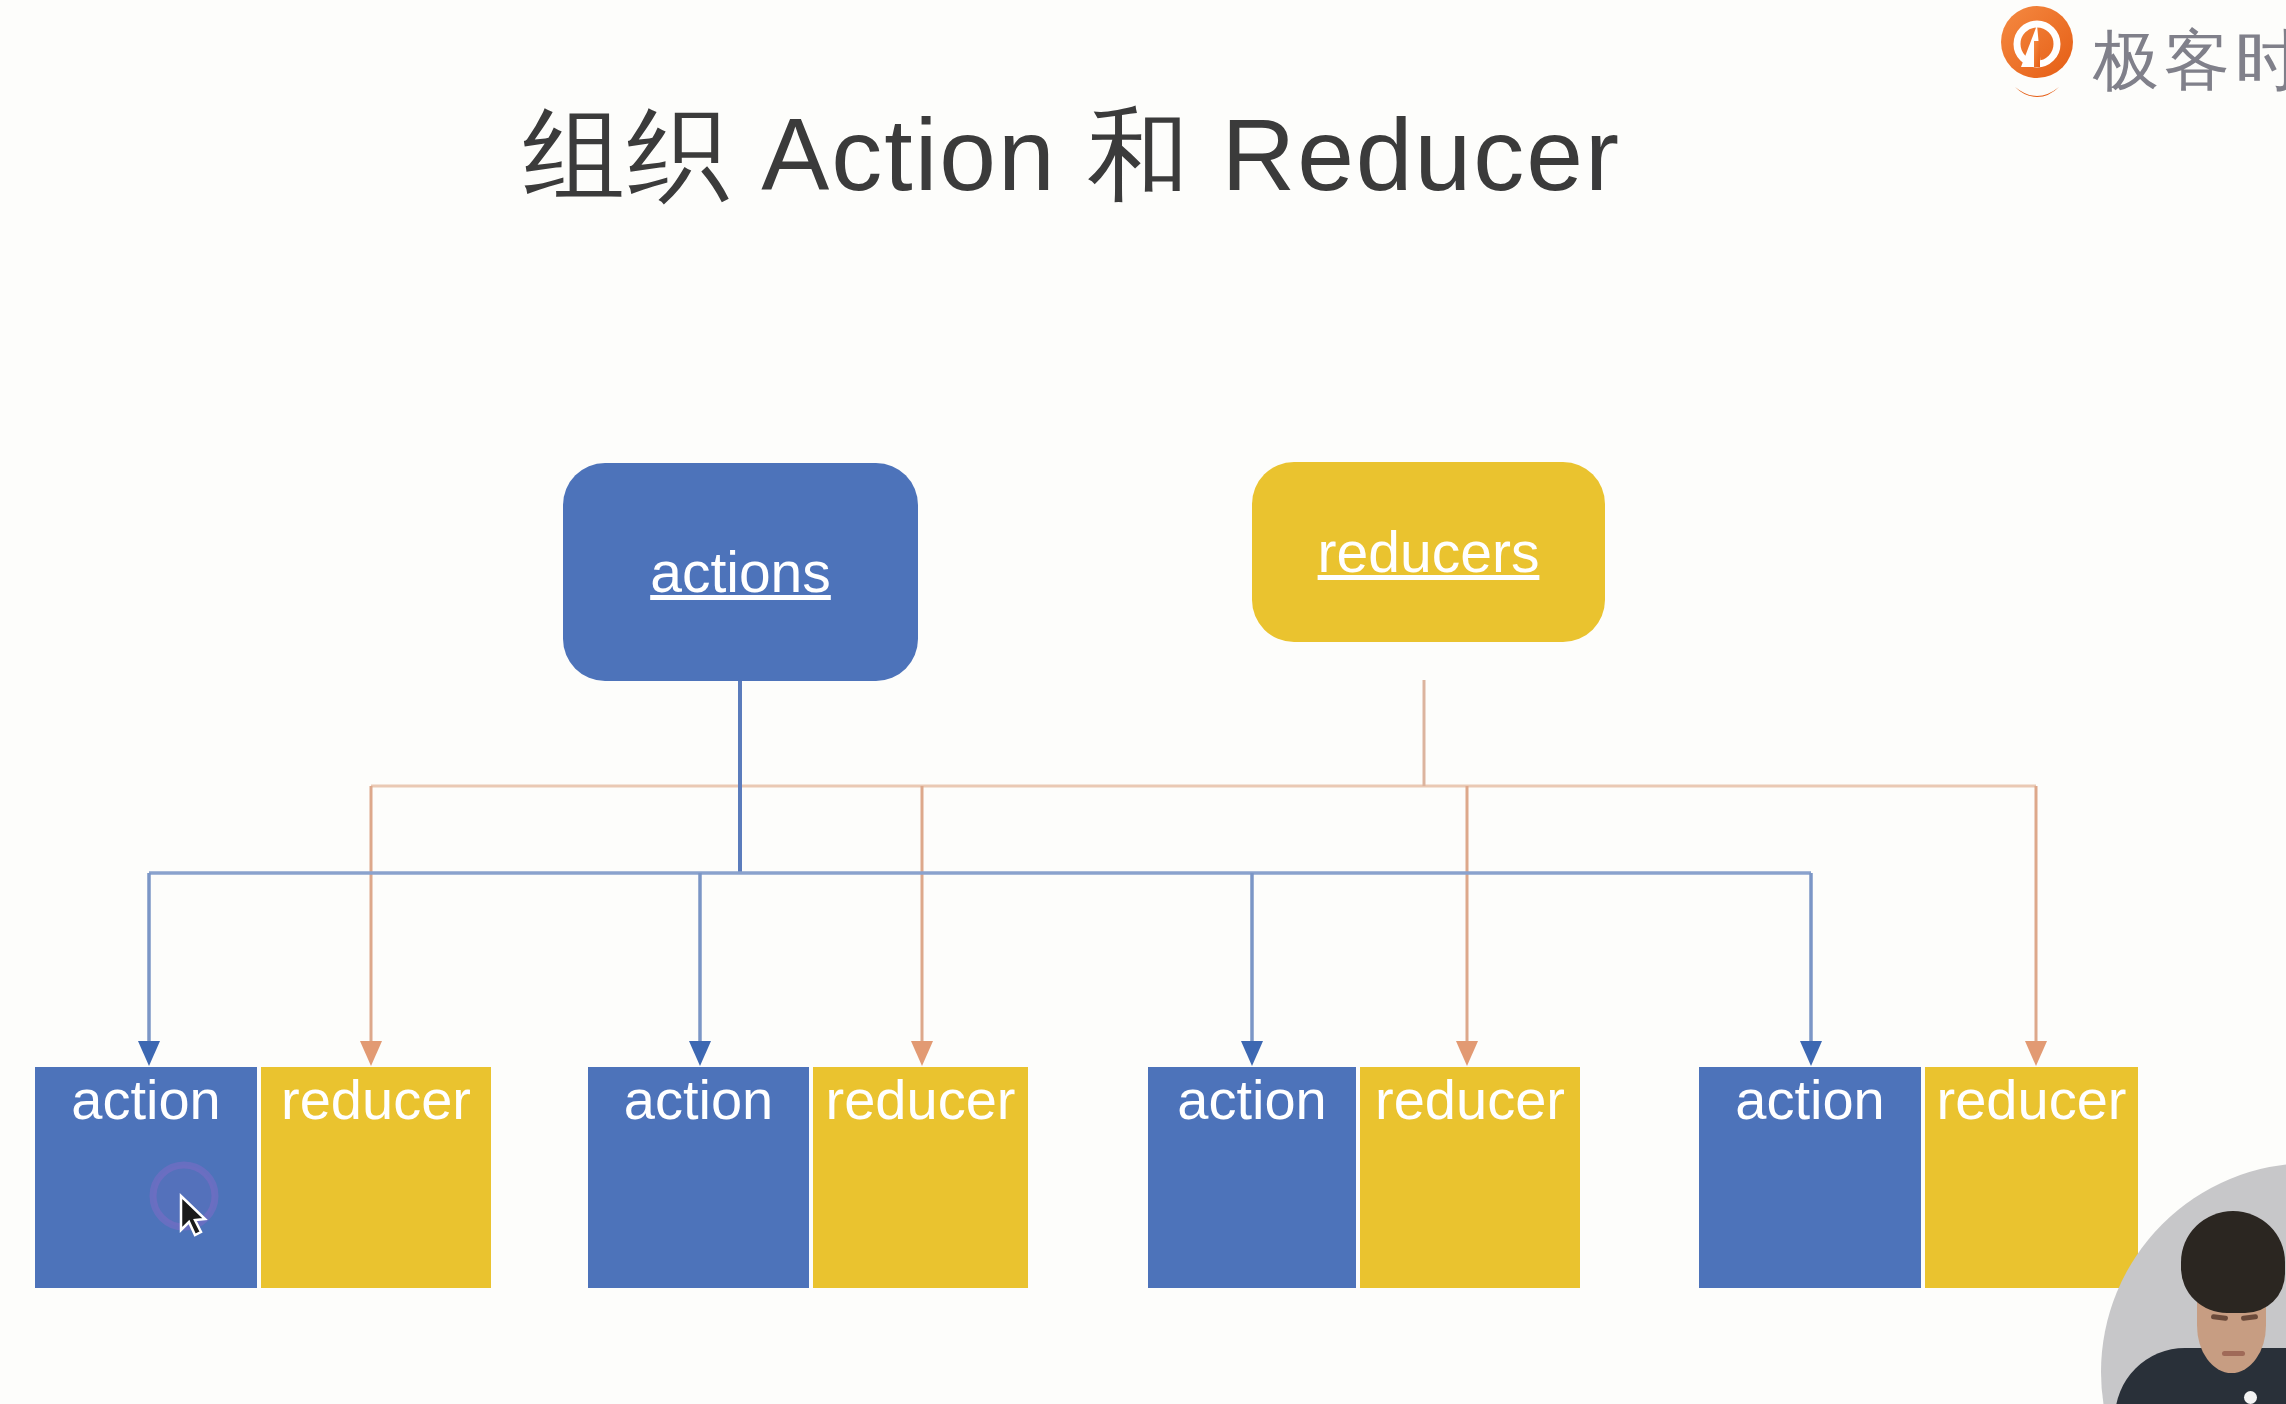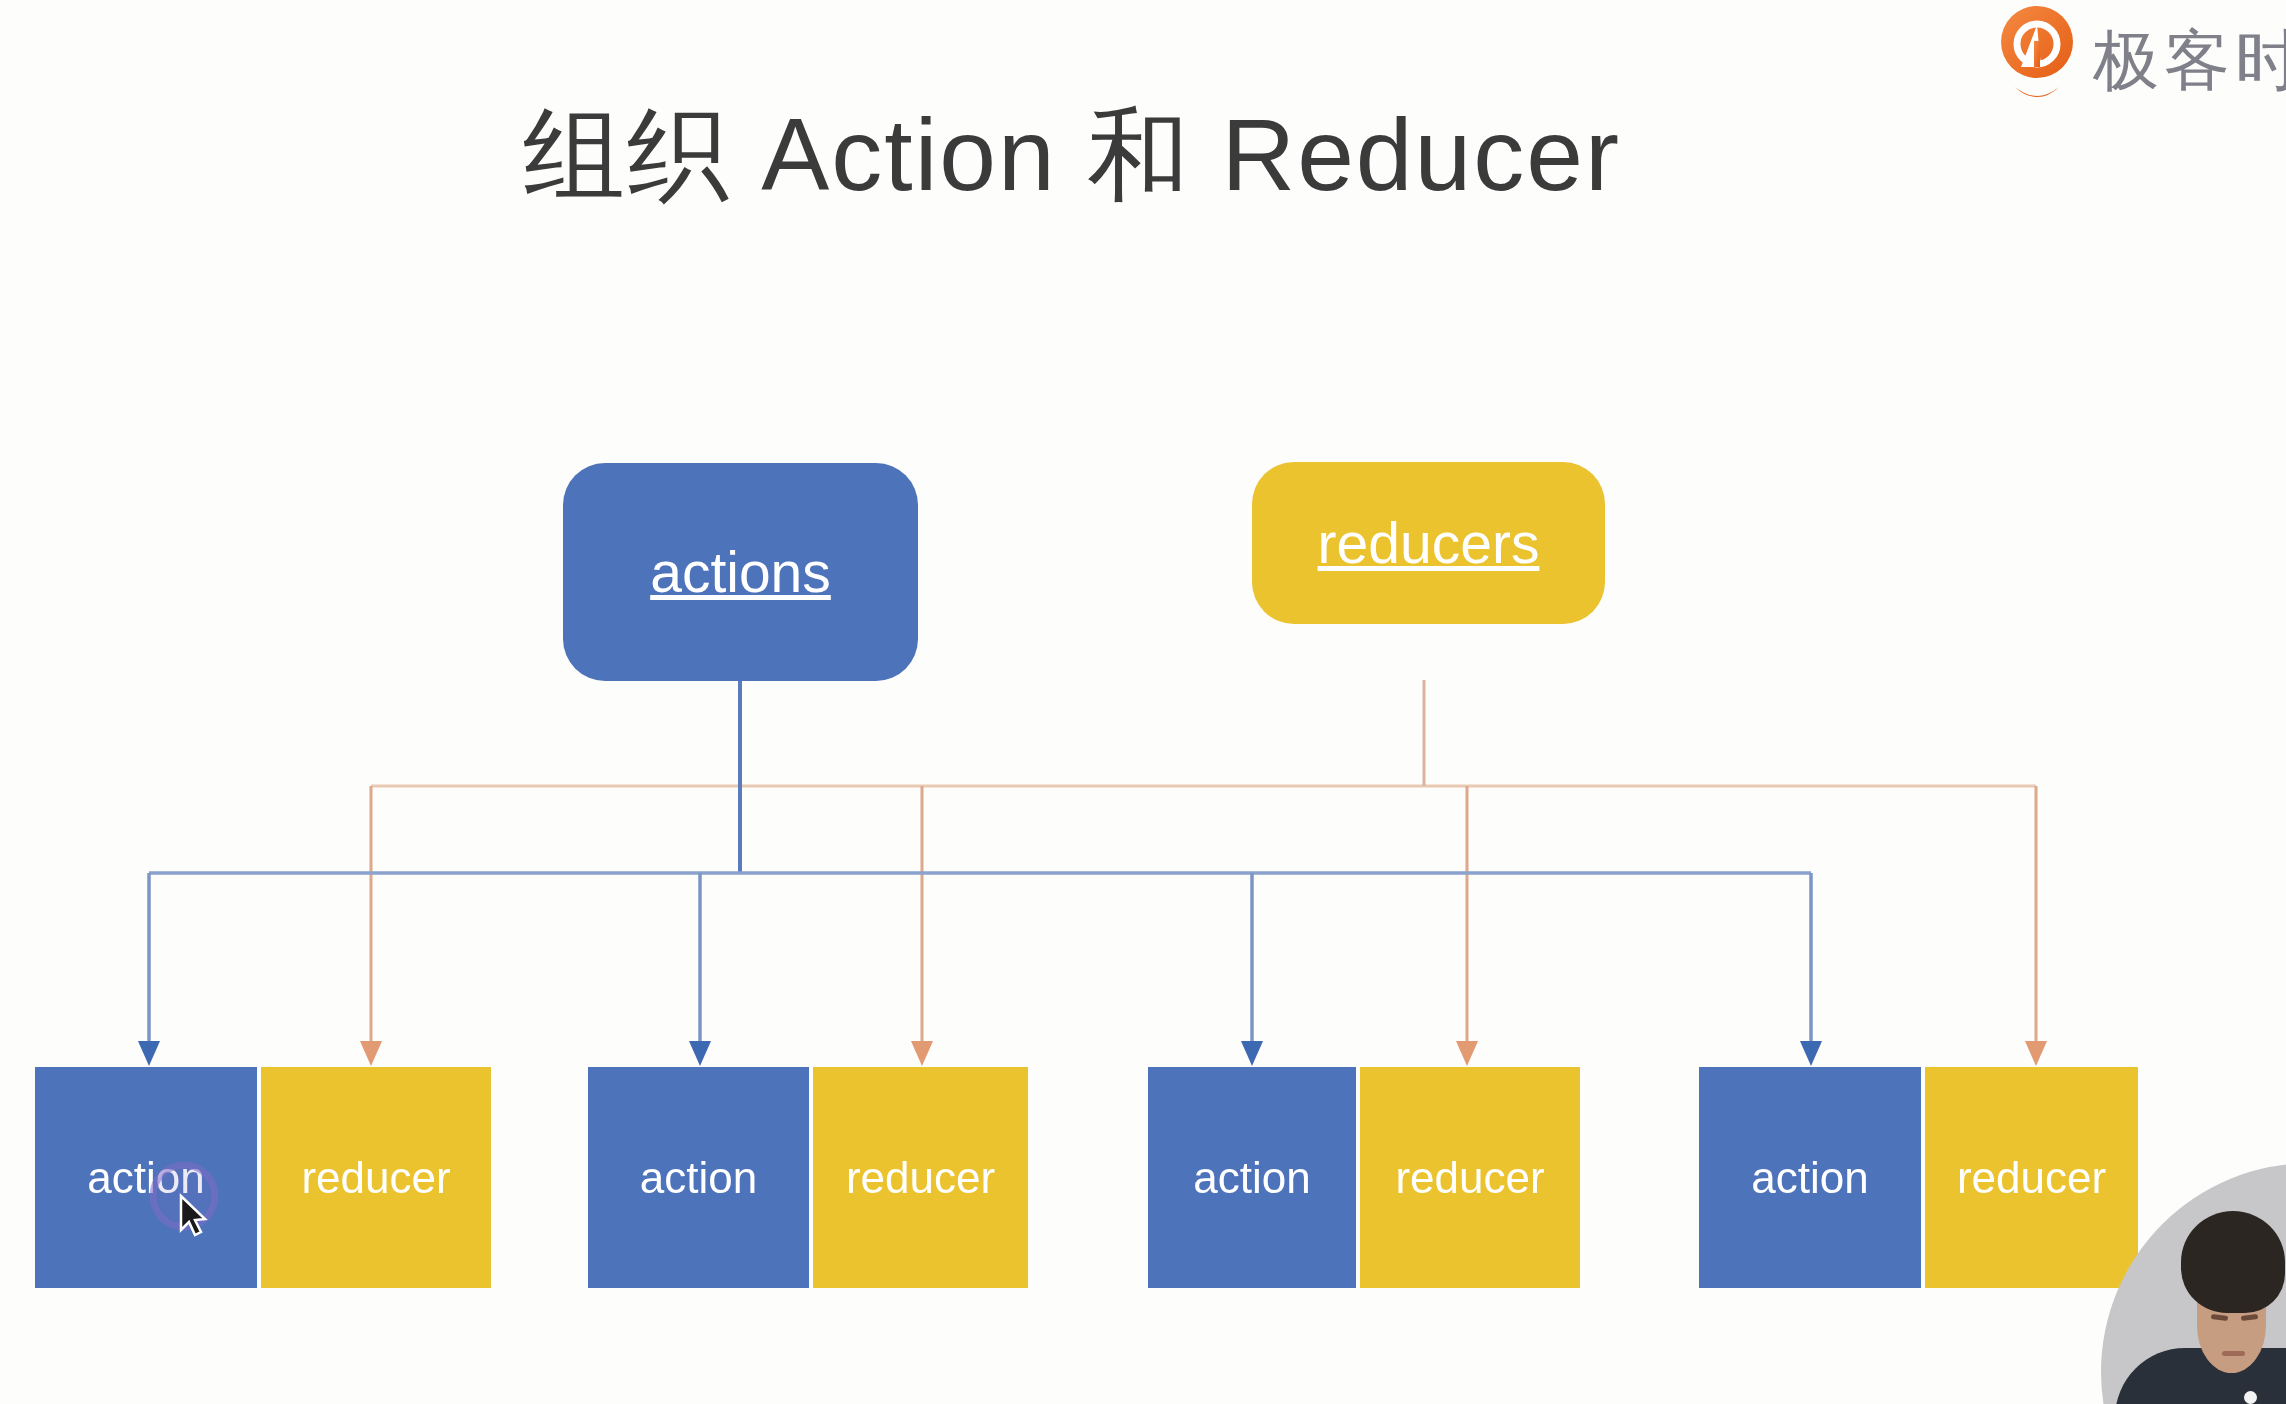--- a/index.html
+++ b/index.html
@@ -22,36 +22,36 @@
     font-weight:500;white-space:nowrap;
   }
   
   .pbox{
     position:absolute;border-radius:42px;color:#ffffff;
     display:flex;align-items:center;justify-content:center;
     font-size:57px;
     text-decoration:underline;
   }
   .pbox.actions{left:563px;top:463px;width:355px;height:218px;background:var(--action-blue);}
-  .pbox.reducers{left:1252px;top:462px;width:353px;height:162px;background:var(--reducer-yellow);}
+  .pbox.reducers{left:1252px;top:462px;width:353px;height:180px;background:var(--reducer-yellow);}
   
   .connectors{position:absolute;left:0;top:0;}
   .o-rail{stroke:var(--orange-line);stroke-width:3;fill:none;}
   .o-stem{stroke:#dcb49e;stroke-width:3;fill:none;}
   .o-drop{stroke:var(--orange-drop);stroke-width:3;fill:none;}
   .b-rail{stroke:var(--blue-line);stroke-width:3.5;fill:none;}
   .b-stem{stroke:var(--blue-stem);stroke-width:4;fill:none;}
   .b-drop{stroke:var(--blue-drop);stroke-width:3.5;fill:none;}
   .b-arrow{fill:var(--blue-arrow);}
   .o-arrow{fill:var(--orange-arrow);}
   
   .cell{
     position:absolute;top:1067px;height:221px;color:#ffffff;
-    display:flex;align-items:center;justify-content:center;
-    font-size:44px;
+    display:flex;align-items:flex-start;justify-content:center;
+    font-size:56px;
   }
   .cell.blue{background:var(--action-blue);}
   .cell.yellow{background:var(--reducer-yellow);}
   .c1a{left:35px;width:222px;}   .c1r{left:261px;width:230px;}
   .c2a{left:588px;width:221px;}  .c2r{left:813px;width:215px;}
   .c3a{left:1148px;width:208px;} .c3r{left:1360px;width:220px;}
   .c4a{left:1699px;width:222px;} .c4r{left:1925px;width:213px;}
   
   .webcam{
     position:absolute;left:2101px;top:1163px;width:418px;height:418px;

